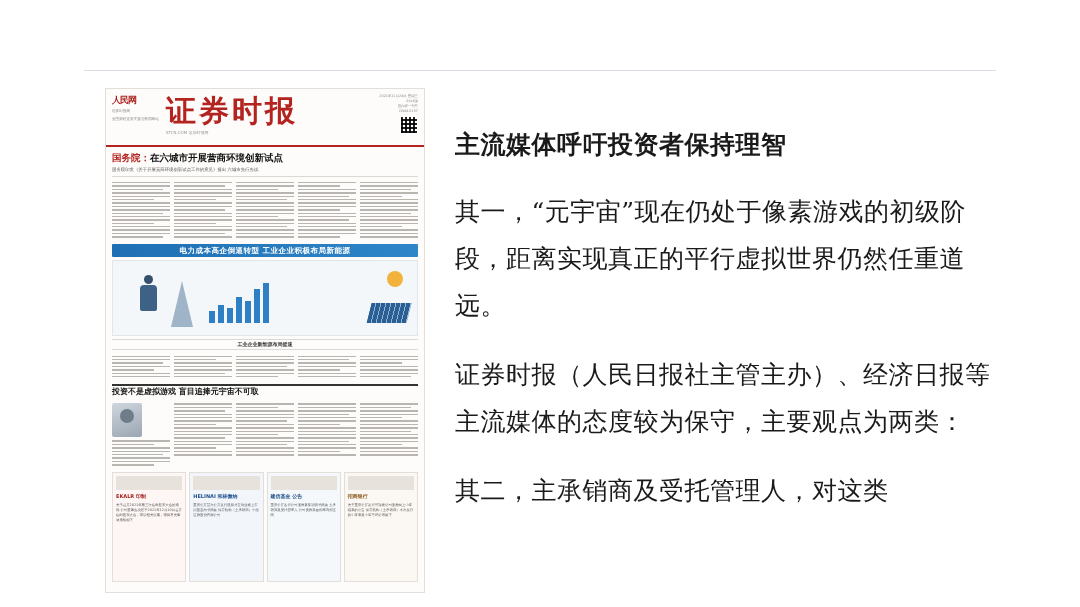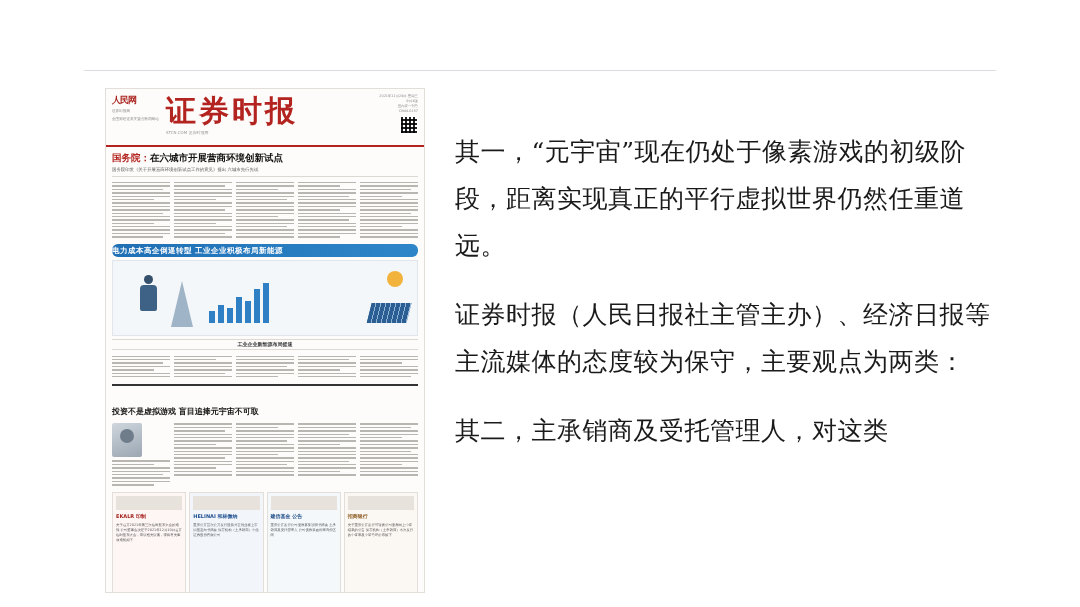--- a/index.html
+++ b/index.html
@@ -173,23 +173,23 @@
   }
   .txtlines i.short { width: 72%; }
   .txtlines i.mid { width: 88%; }
   .paper .band {
     margin: 4px 6px 3px 6px;
     background: linear-gradient(90deg, #1f6fb5, #2e86c8);
     color: #fff;
     font-weight: bold;
     font-size: 7.5px;
     line-height: 13px;
-    text-align: left;
+    text-align: center;
     letter-spacing: 0.5px;
-    border-radius: 6px;
+    border-radius: 1px;
   }
   .paper .figure {
     margin: 3px 6px;
     height: 74px;
     background: #f4f7fa;
     border: 1px solid #e0e6ec;
     position: relative;
     overflow: hidden;
   }
   .paper .figure .bars {
@@ -269,21 +269,21 @@
     font-weight: bold;
     text-align: center;
   }
   .paper .invest-head {
     margin: 5px 6px 2px 6px;
     font-weight: bold;
     font-size: 8px;
     color: #111;
     line-height: 12px;
     border-top: 2px solid #333;
-    padding-top: 20px;
+    padding-top: 0;
   }
   .paper .portrait {
     width: 30px;
     height: 34px;
     border-radius: 2px;
     background: linear-gradient(160deg,#cfd6dd,#9aa6b2);
     margin-bottom: 3px;
     position: relative;
     overflow: hidden;
   }
@@ -673,18 +673,19 @@
       <div class="ad ad-4">
         <div class="logo-box"></div>
         <div class="ad-title">招商银行</div>
         <div>关于重庆公开发行可转换公司债券网上中签结果的公告 保荐机构（主承销商）本次发行的中签率及中签号码公布如下</div>
       </div>
     </div>
 
   </div>
 
   <div class="content">
+    <h2>主流媒体呼吁投资者保持理智</h2>
     <p>其一，“元宇宙”现在仍处于像素游戏的初级阶段，距离实现真正的平行虚拟世界仍然任重道远。</p>
     <p>证券时报（人民日报社主管主办）、经济日报等主流媒体的态度较为保守，主要观点为两类：</p>
     <p>其二，主承销商及受托管理人，对这类</p>
   </div>
 
 </div>
 
 </body></html>

